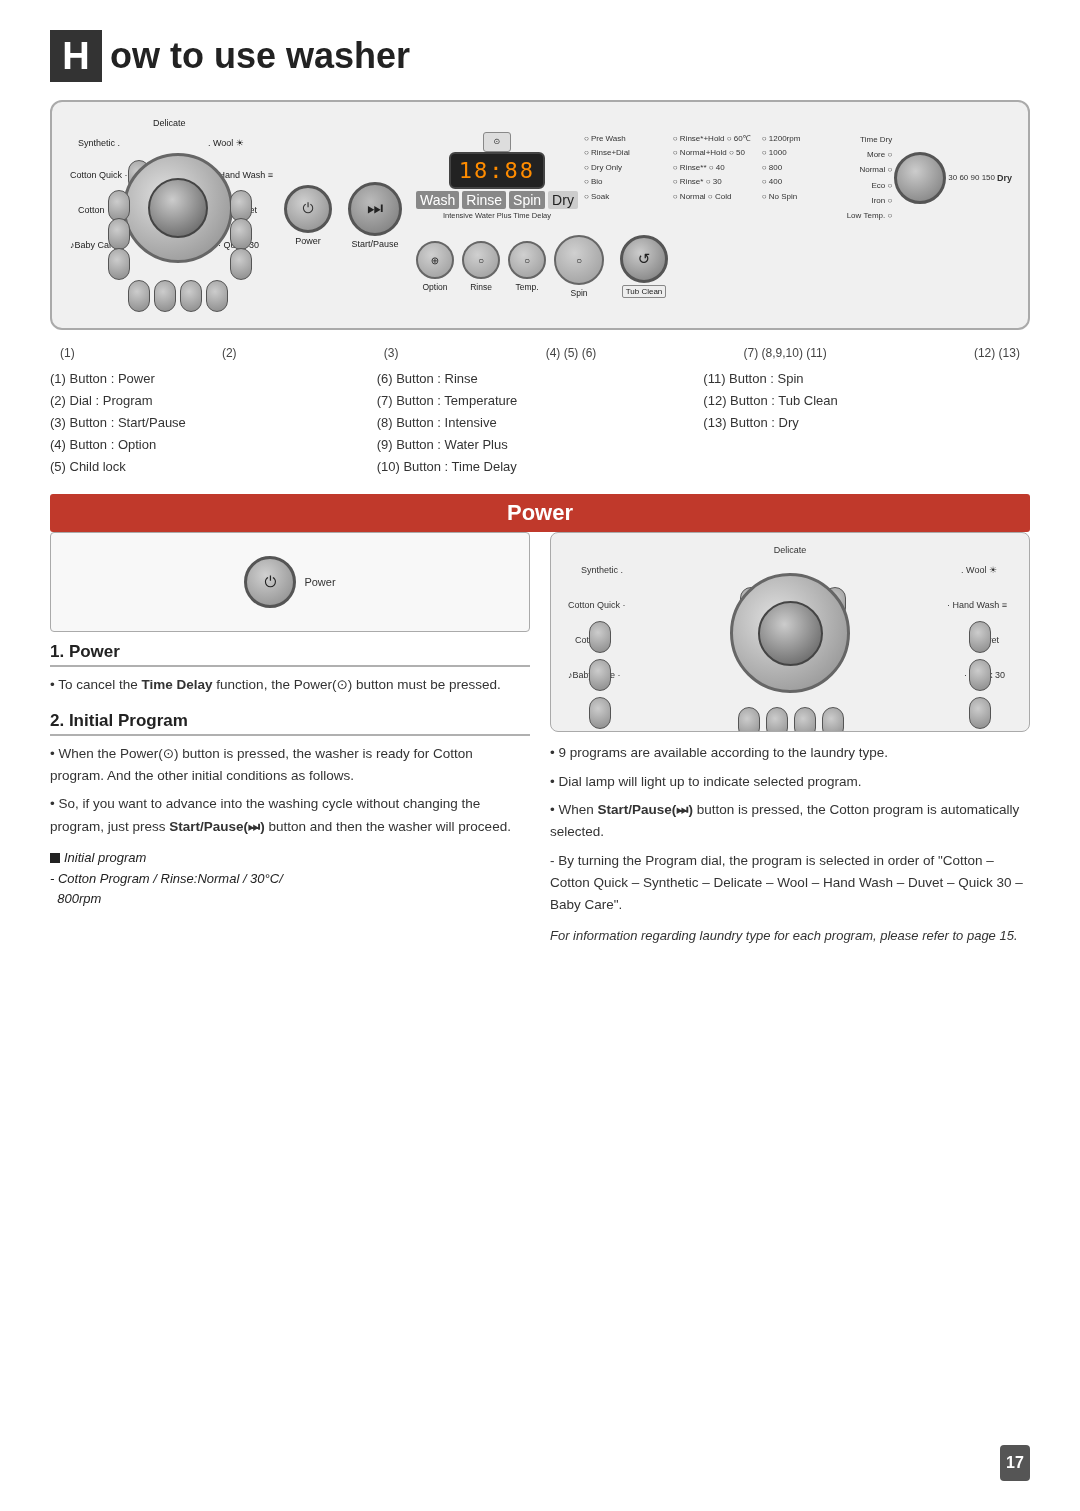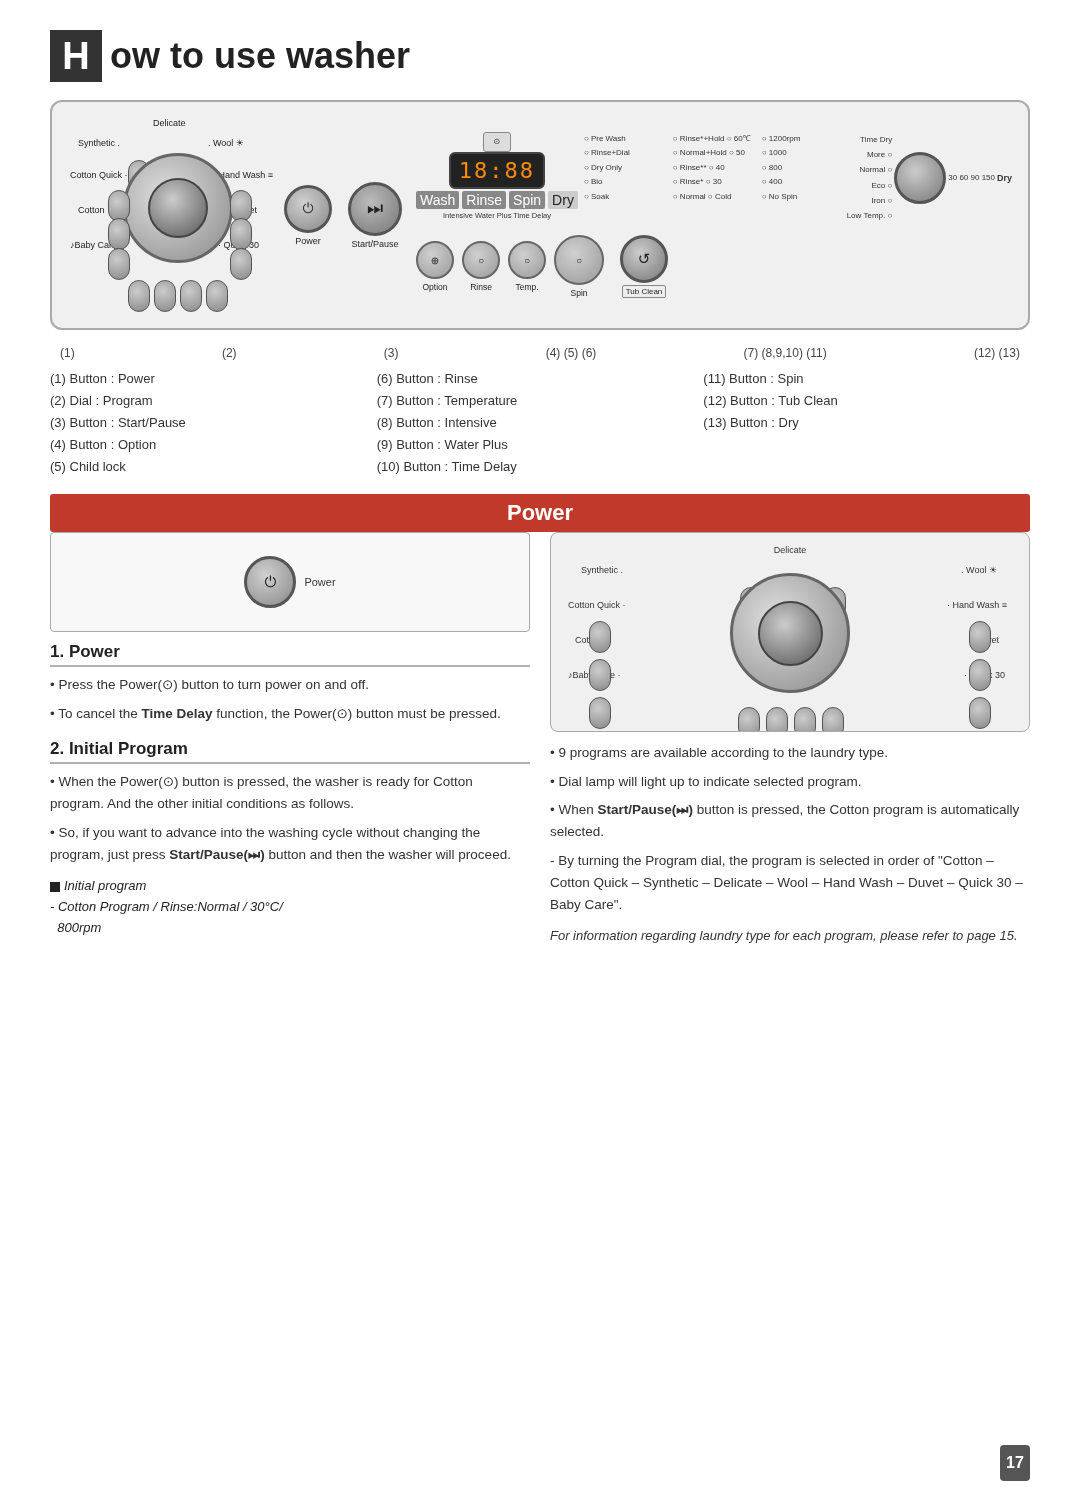--- a/index.html
+++ b/index.html
@@ -569,21 +569,20 @@
 
   <div class="bottom-col">
 
     <div class="sub-box">
       <div class="sub-power-btn">⏻</div>
       <span class="sub-power-label">Power</span>
     </div>
 
     <div class="content-subheading">1. Power</div>
     <div class="content-body">
-      <p>• Press the Power(⊙) button to turn power on and off.</p>
       <p>• To cancel the <span class="bold">Time Delay</span> function, the Power(⊙) button must be pressed.</p>
     </div>
 
     <div class="content-subheading" style="margin-top:14px;">2. Initial Program</div>
     <div class="content-body">
       <p>• When the Power(⊙) button is pressed, the washer is ready for Cotton program. And the other initial conditions as follows.</p>
       <p>• So, if you want to advance into the washing cycle without changing the program, just press <span class="bold">Start/Pause(⏭)</span> button and then the washer will proceed.</p>
     </div>
     <div class="initial-program-note">
       <p><span class="black-square"></span><em>Initial program</em></p>

